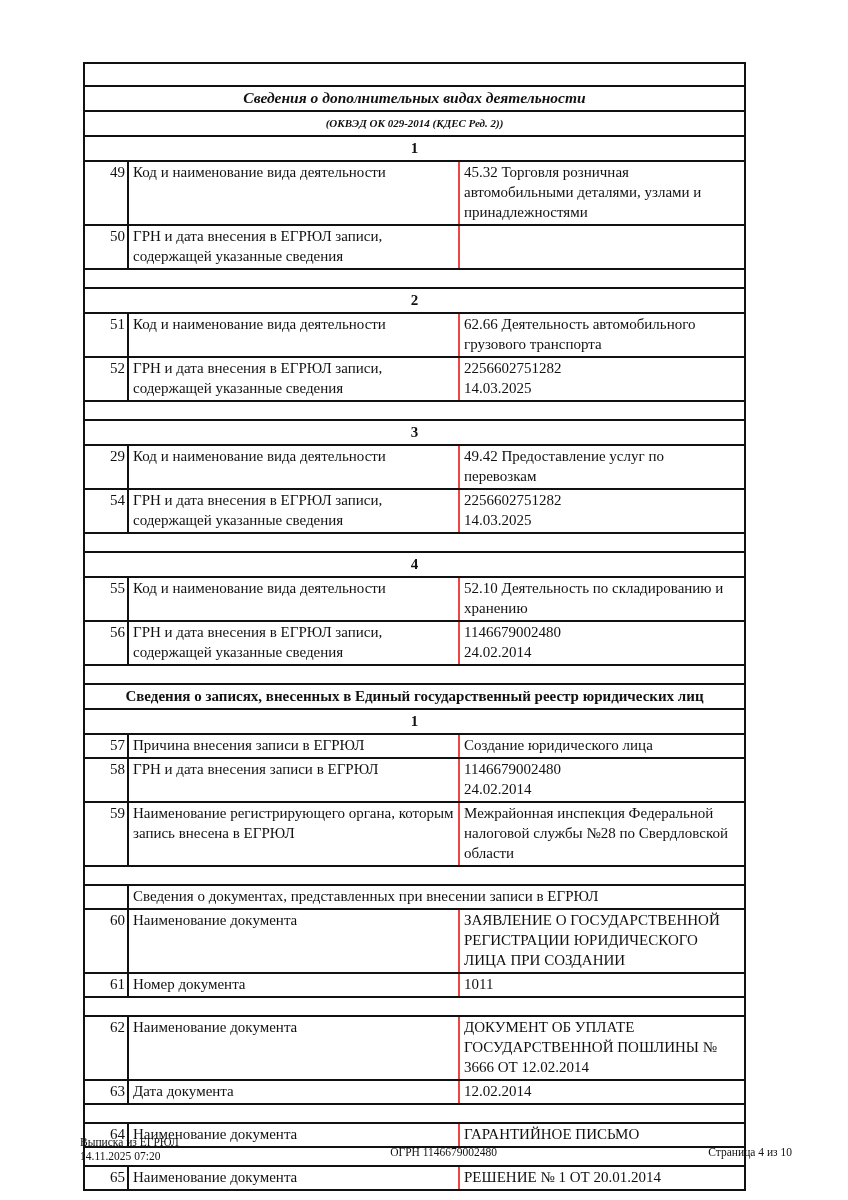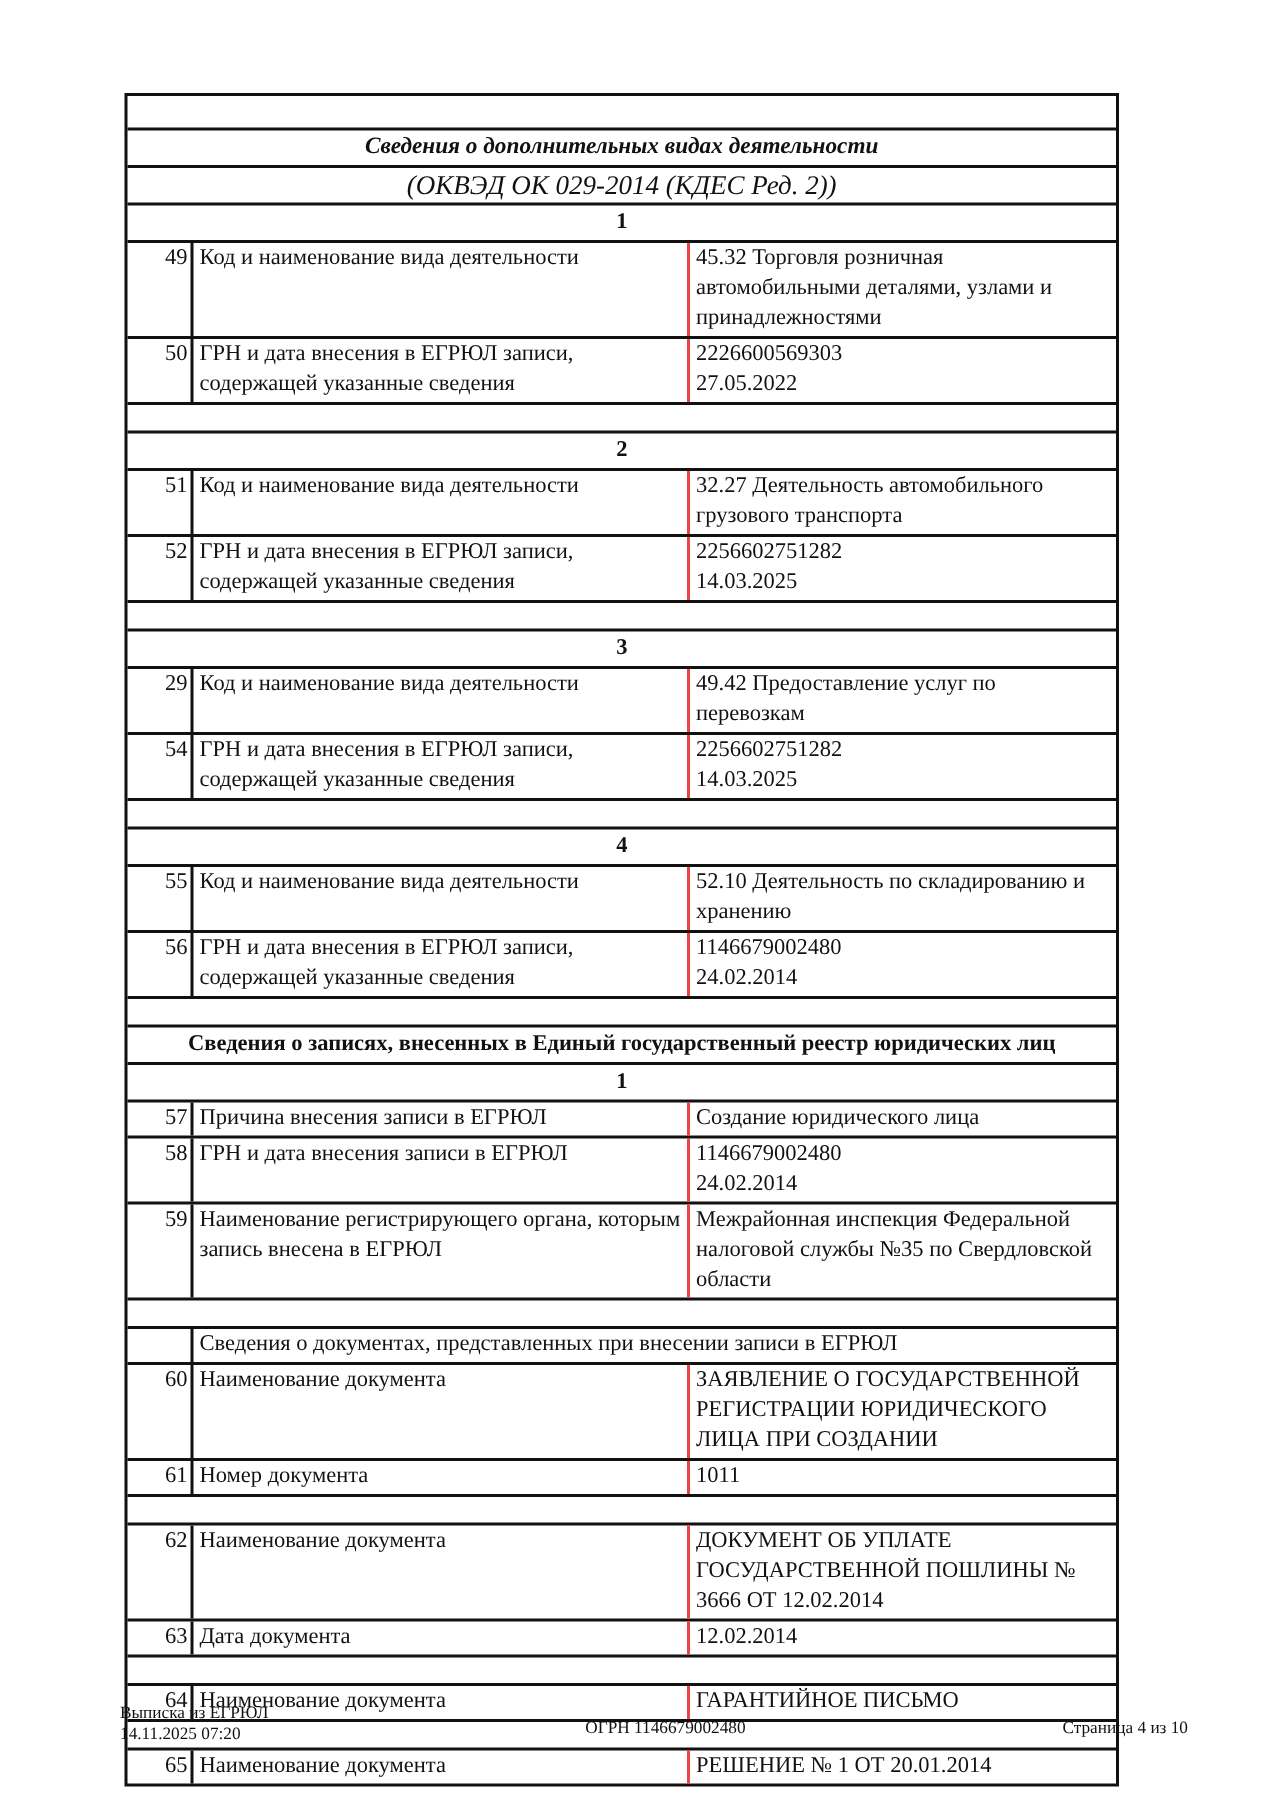--- a/index.html
+++ b/index.html
@@ -13,21 +13,21 @@
     border:2px solid #111;box-sizing:border-box;background:#fff;
   }
   .sp{height:17px;}
   .sp.first{height:21px;}
   .b{border-top:2px solid #111;border-bottom:2px solid #111;}
   .b:last-child{border-bottom:none;}
   .trow{min-height:20px;font-size:15px;line-height:20px;}
   .trow + .trow{border-top:2px solid #111;}
   .c{text-align:center;padding:1px 8px 2px;}
   .bi{font-weight:bold;font-style:italic;font-size:15.5px;}
-  .i{font-style:italic;font-size:18px;}
+  .i{font-style:italic;font-size:11px;font-weight:bold;}
   .bold{font-weight:bold;}
   .d{display:grid;grid-template-columns:44px 331px 1fr;}
   .s{display:grid;grid-template-columns:44px 1fr;}
   .cell{padding:0 4px 2px;}
   .n{border-right:2px solid #111;text-align:right;padding:0 2px 2px;}
   .l{border-right:2px solid #ef4444;}
   .v{white-space:pre-line;}
   .footer{
     position:absolute;left:80px;top:1136px;width:712px;
     display:flex;justify-content:space-between;
@@ -47,33 +47,31 @@
     <div class="trow c i">(ОКВЭД ОК 029-2014 (КДЕС Ред. 2))</div>
     <div class="trow c bold">1</div>
     <div class="trow d">
       <div class="cell n">49</div>
       <div class="cell l">Код и наименование вида деятельности</div>
       <div class="cell v">45.32 Торговля розничная автомобильными деталями, узлами и принадлежностями</div>
     </div>
     <div class="trow d">
       <div class="cell n">50</div>
       <div class="cell l">ГРН и дата внесения в ЕГРЮЛ записи, содержащей указанные сведения</div>
-      <div class="cell v">2226600569303
-27.05.2022</div>
     </div>
   </div>
 
   <div class="sp"></div>
 
   <div class="b">
     <div class="trow c bold">2</div>
     <div class="trow d">
       <div class="cell n">51</div>
       <div class="cell l">Код и наименование вида деятельности</div>
-      <div class="cell v">32.27 Деятельность автомобильного грузового транспорта</div>
+      <div class="cell v">62.66 Деятельность автомобильного грузового транспорта</div>
     </div>
     <div class="trow d">
       <div class="cell n">52</div>
       <div class="cell l">ГРН и дата внесения в ЕГРЮЛ записи, содержащей указанные сведения</div>
       <div class="cell v">2256602751282
 14.03.2025</div>
     </div>
   </div>
 
   <div class="sp"></div>
@@ -122,21 +120,21 @@
     </div>
     <div class="trow d">
       <div class="cell n">58</div>
       <div class="cell l">ГРН и дата внесения записи в ЕГРЮЛ</div>
       <div class="cell v">1146679002480
 24.02.2014</div>
     </div>
     <div class="trow d">
       <div class="cell n">59</div>
       <div class="cell l">Наименование регистрирующего органа, которым запись внесена в ЕГРЮЛ</div>
-      <div class="cell v">Межрайонная инспекция Федеральной налоговой службы №35 по Свердловской области</div>
+      <div class="cell v">Межрайонная инспекция Федеральной налоговой службы №28 по Свердловской области</div>
     </div>
   </div>
 
   <div class="sp"></div>
 
   <div class="b">
     <div class="trow s">
       <div class="cell n"></div>
       <div class="cell">Сведения о документах, представленных при внесении записи в ЕГРЮЛ</div>
     </div>

